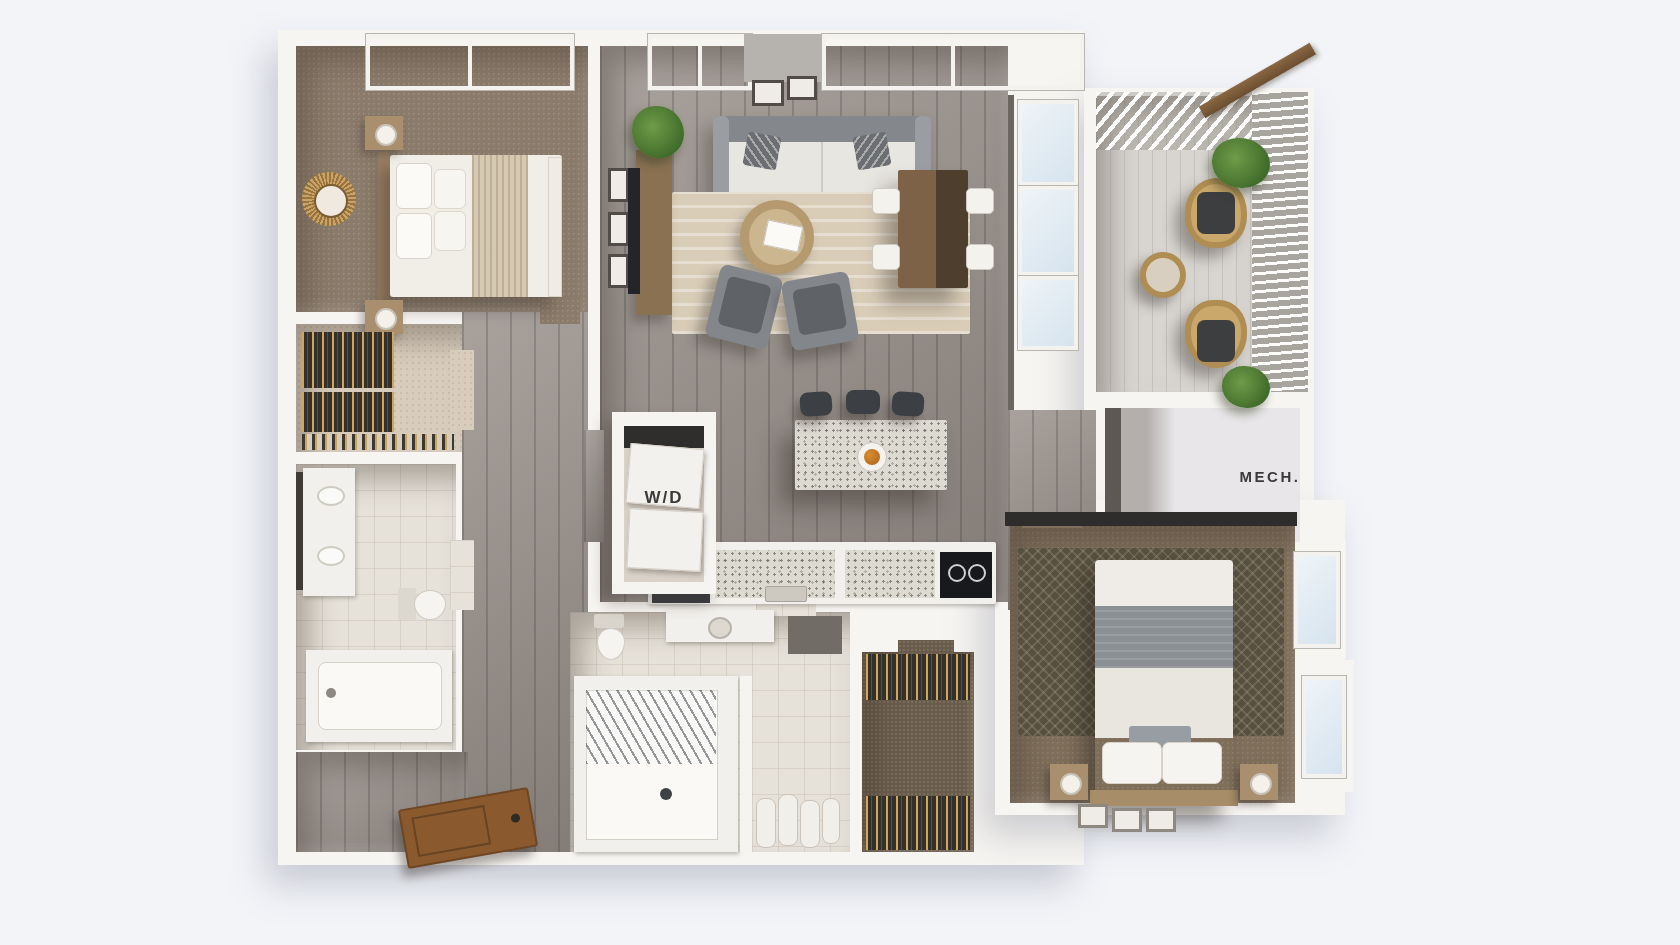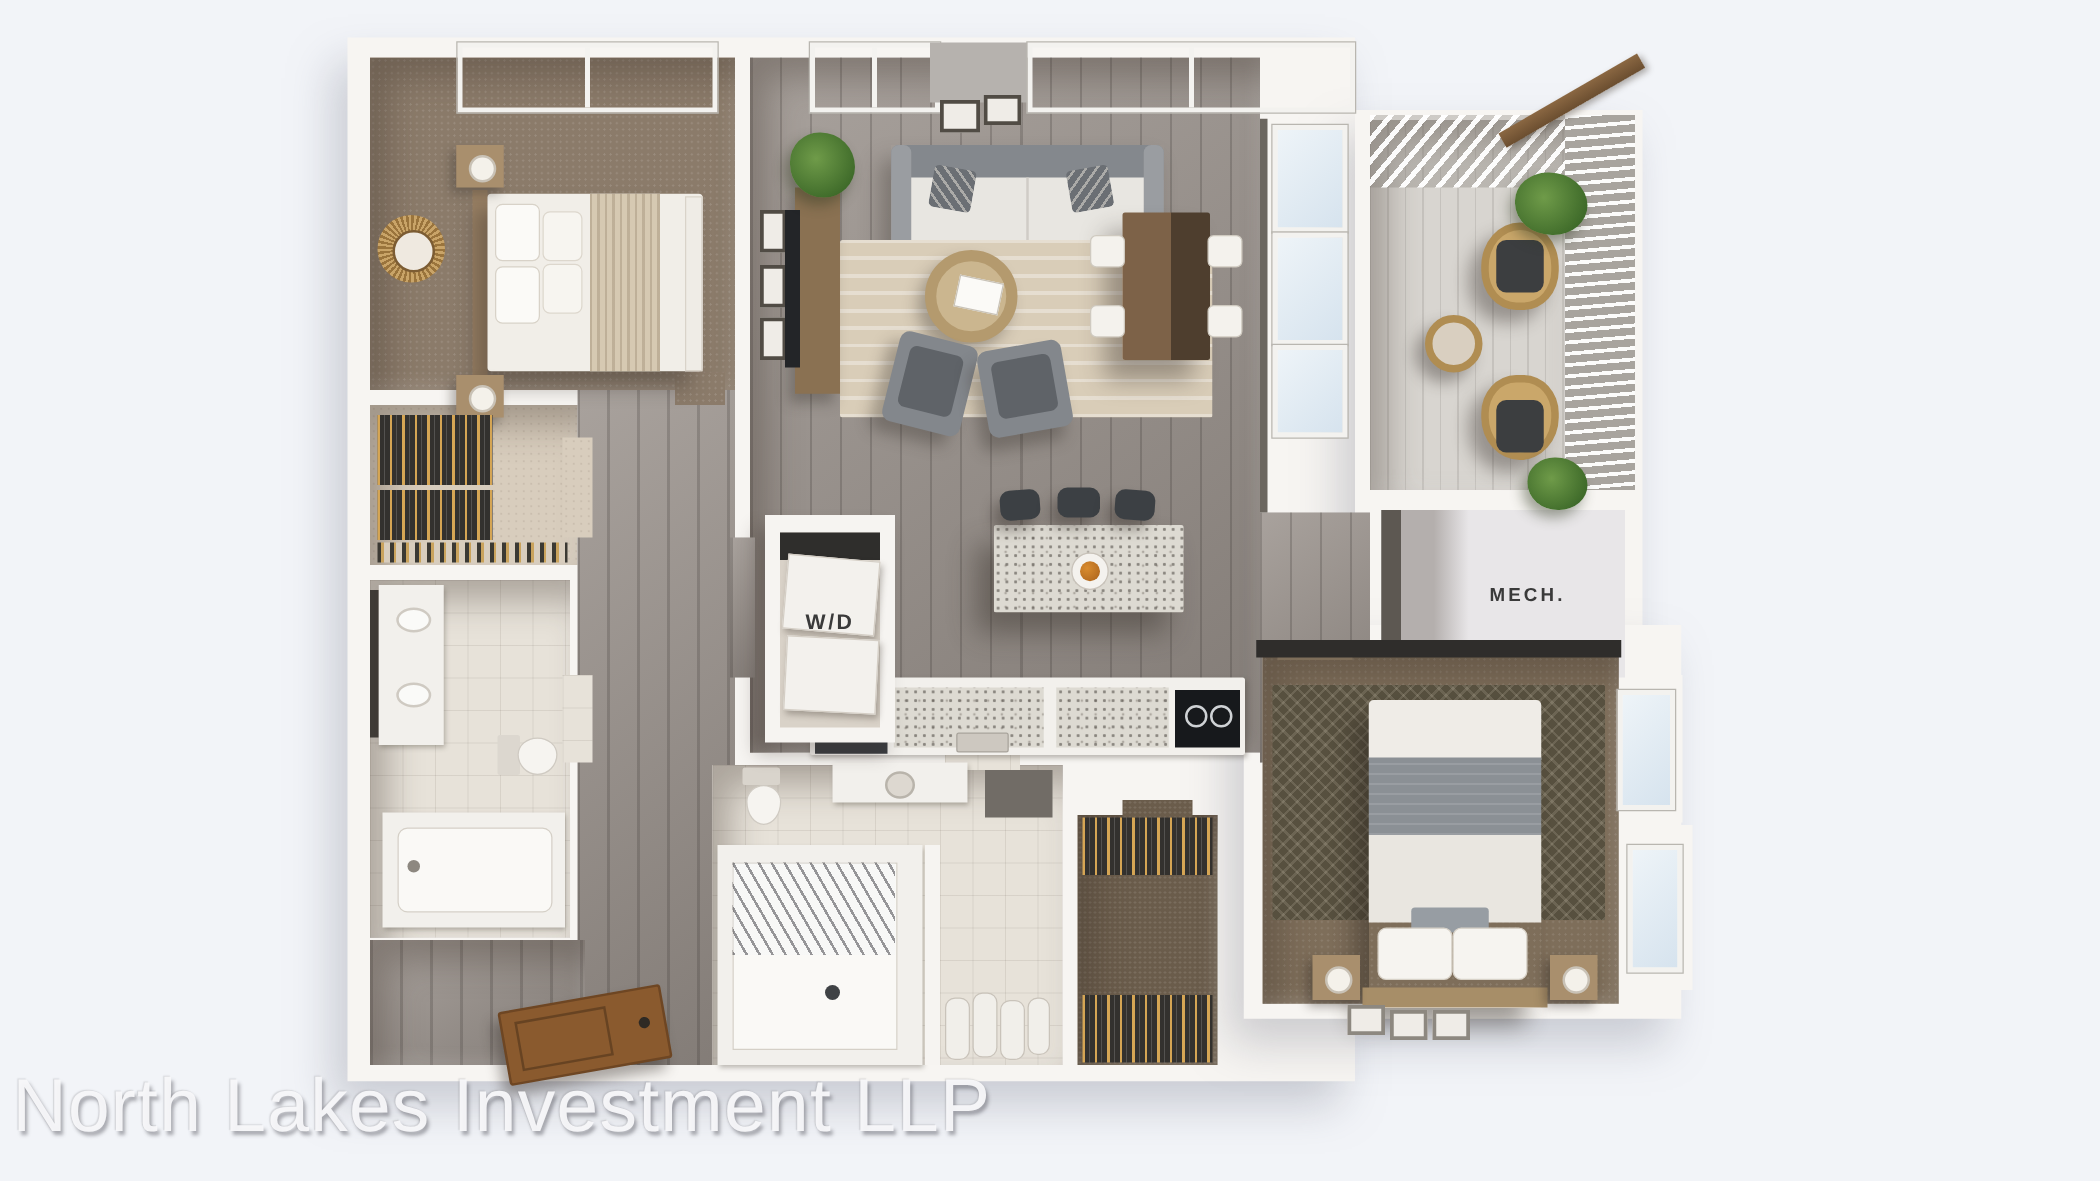--- a/index.html
+++ b/index.html
@@ -180,21 +180,21 @@
   <div class="abs" style="left:1185px;top:178px;width:62px;height:70px;border:6px solid #b08d52;border-radius:50% 50% 45% 45%;background:#caa76a;box-sizing:border-box;z-index:3;box-shadow:-10px 10px 14px rgba(55,48,42,.4);">
     <div class="abs" style="left:6px;top:8px;width:38px;height:42px;background:#3c3e40;border-radius:8px;"></div>
   </div>
   <div class="abs" style="left:1185px;top:300px;width:62px;height:68px;border:6px solid #b08d52;border-radius:45% 45% 50% 50%;background:#caa76a;box-sizing:border-box;z-index:3;box-shadow:-10px 10px 14px rgba(55,48,42,.4);">
     <div class="abs" style="left:6px;top:14px;width:38px;height:42px;background:#3c3e40;border-radius:8px;"></div>
   </div>
   <div class="abs" style="left:1140px;top:252px;width:46px;height:46px;border-radius:50%;border:6px solid #b08d52;background:#d9cfc0;box-sizing:border-box;z-index:3;box-shadow:-8px 8px 12px rgba(55,48,42,.4);"></div>
   <div class="abs plant" style="left:1212px;top:138px;width:58px;height:50px;z-index:4;"></div>
   <div class="abs plant" style="left:1222px;top:366px;width:48px;height:42px;z-index:4;"></div>
 
-  <div class="abs label" style="left:1142px;top:468px;width:160px;font-size:15px;letter-spacing:2.5px;">MECH.</div>
+  <div class="abs label" style="left:1190px;top:468px;width:160px;font-size:15px;letter-spacing:2.5px;">MECH.</div>
 
   <div class="abs" style="left:1005px;top:512px;width:292px;height:14px;background:#2f2d2b;z-index:2;"></div>
   <div class="abs rug-pattern" style="left:1018px;top:548px;width:266px;height:188px;z-index:2;"></div>
   <div class="abs" style="left:1095px;top:560px;width:138px;height:246px;z-index:3;box-shadow:-12px 14px 18px rgba(45,38,32,.45);">
     <div class="abs" style="left:0;top:0;width:138px;height:48px;background:#efece7;border-radius:4px 4px 0 0;"></div>
     <div class="abs" style="left:0;top:46px;width:138px;height:62px;background:#8b9095;background-image:repeating-linear-gradient(0deg,rgba(255,255,255,.12) 0 2px,transparent 2px 8px);"></div>
     <div class="abs" style="left:0;top:108px;width:138px;height:70px;background:#e9e6e0;"></div>
     <div class="abs" style="left:34px;top:166px;width:62px;height:20px;background:#979da3;border-radius:3px;"></div>
     <div class="abs" style="left:7px;top:182px;width:58px;height:40px;background:#f6f4f0;border:1px solid #d8d2c8;border-radius:7px;"></div>
     <div class="abs" style="left:67px;top:182px;width:58px;height:40px;background:#f6f4f0;border:1px solid #d8d2c8;border-radius:7px;"></div>
@@ -228,15 +228,14 @@
     <div class="abs" style="left:12px;top:14px;width:130px;height:148px;background:#faf9f6;border:1px solid #d5d0c7;"></div>
     <div class="abs" style="left:12px;top:14px;width:130px;height:74px;background:repeating-linear-gradient(60deg,rgba(50,50,58,.5) 0 2px,rgba(240,244,248,.25) 2px 9px);"></div>
     <div class="abs" style="left:86px;top:112px;width:12px;height:12px;border-radius:50%;background:#3f4245;"></div>
   </div>
   <div class="abs" style="left:740px;top:676px;width:12px;height:176px;background:#f6f4f1;z-index:2;"></div>
   <div class="abs" style="left:756px;top:798px;width:18px;height:48px;background:#f1efea;border:1px solid #c9c3ba;border-radius:8px;z-index:2;"></div>
   <div class="abs" style="left:778px;top:794px;width:18px;height:50px;background:#f1efea;border:1px solid #c9c3ba;border-radius:8px;z-index:2;"></div>
   <div class="abs" style="left:800px;top:800px;width:18px;height:46px;background:#f1efea;border:1px solid #c9c3ba;border-radius:8px;z-index:2;"></div>
   <div class="abs" style="left:822px;top:798px;width:16px;height:44px;background:#f1efea;border:1px solid #c9c3ba;border-radius:8px;z-index:2;"></div>
 
-  <div class="abs watermark" style="left:10px;top:850px;">North Lakes Investment LLP</div>
 
 </div>
 
 </body></html>

